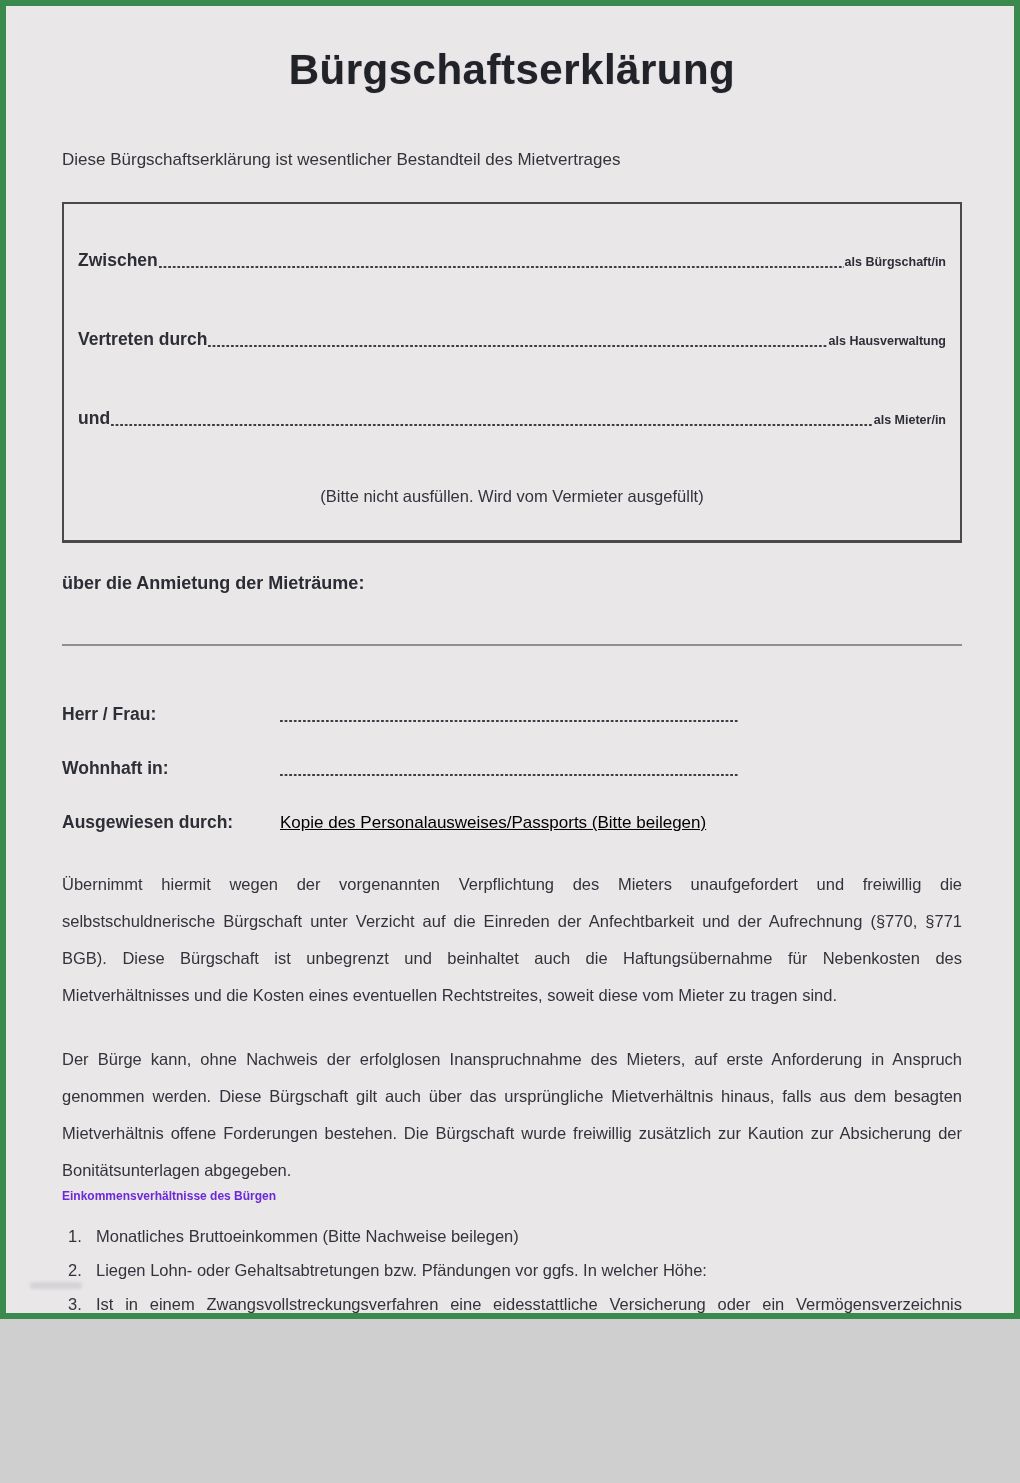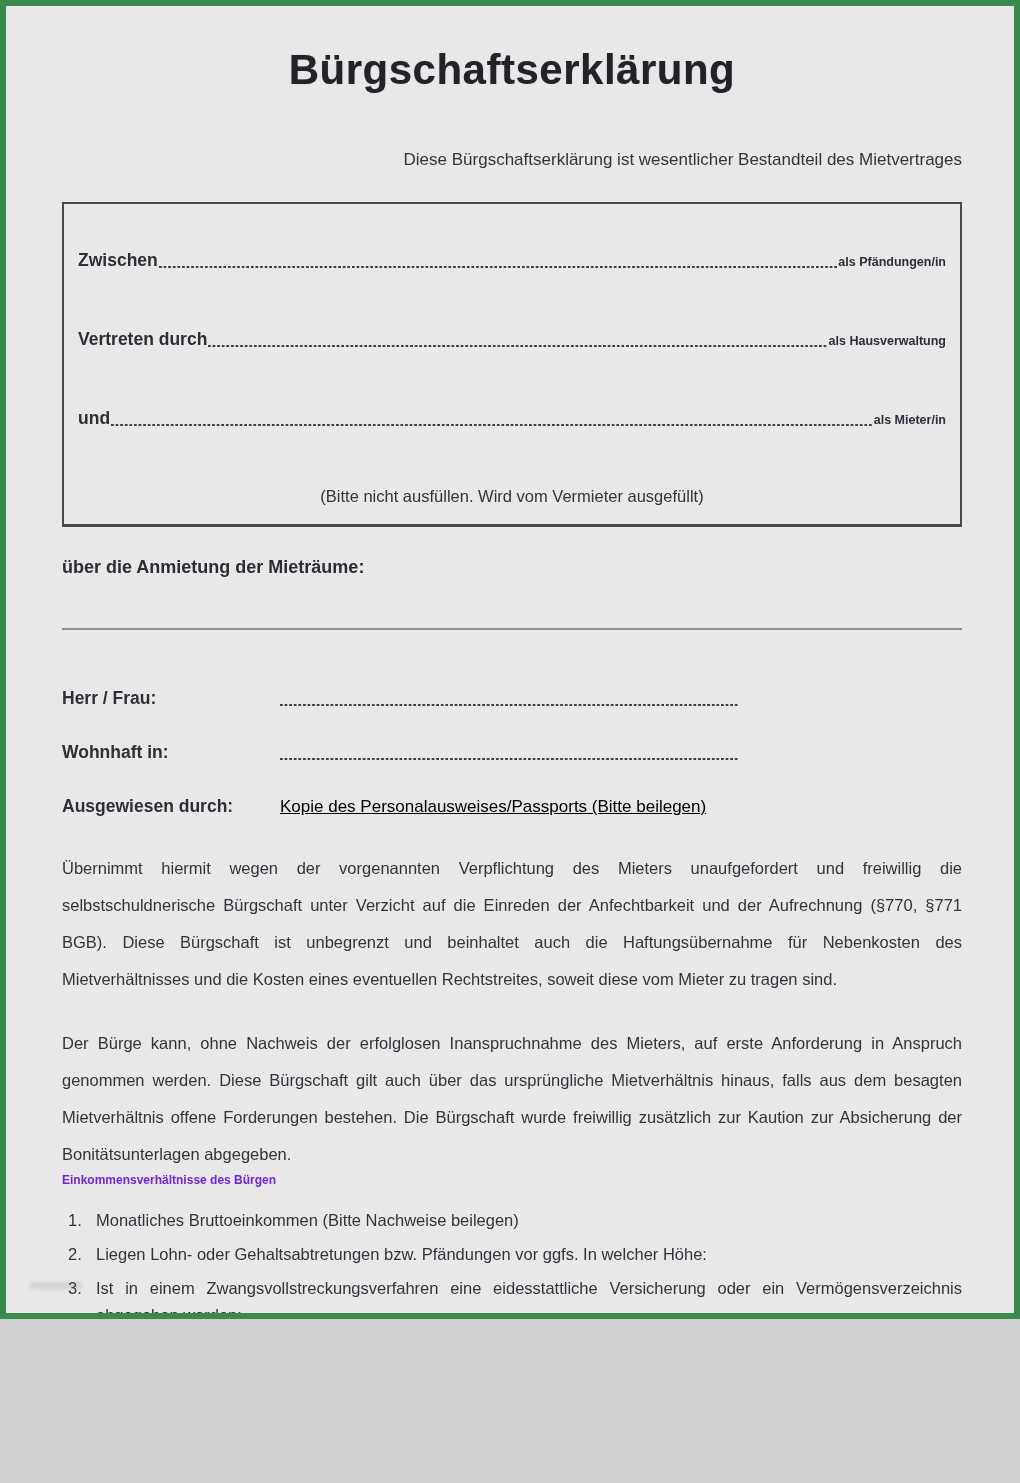--- a/index.html
+++ b/index.html
@@ -23,30 +23,30 @@
     margin:40px 0 0 0;
     text-align:center;
     font-size:42px;
     font-weight:bold;
     color:#222229;
     letter-spacing:0.5px;
     text-shadow:0 0 1px rgba(40,40,80,0.35);
   }
   .subtitle{
     margin-top:56px;
-    text-align:right;
+    text-align:left;
     font-size:17px;
     color:#33333b;
   }
   
   .parties-box{
     margin-top:32px;
     border:2px solid #4a4a4c;
     border-bottom-width:3px;
-    padding:46px 14px 18px 14px;
+    padding:46px 14px 34px 14px;
     background:transparent;
   }
   .party-row{
     display:flex;
     align-items:baseline;
     margin-bottom:58px;
   }
   .party-label{
     font-weight:bold;
     font-size:17.5px;
@@ -180,21 +180,21 @@
 <div class="page">
 
   <h1 class="title">Bürgschaftserklärung</h1>
 
   <div class="subtitle">Diese Bürgschaftserklärung ist wesentlicher Bestandteil des Mietvertrages</div>
 
   <div class="parties-box">
     <div class="party-row">
       <span class="party-label">Zwischen</span>
       <span class="leader"></span>
-      <span class="party-suffix">als Pfändungen/in</span>
+      <span class="party-suffix">als Bürgschaft/in</span>
     </div>
     <div class="party-row">
       <span class="party-label">Vertreten durch</span>
       <span class="leader"></span>
       <span class="party-suffix">als Hausverwaltung</span>
     </div>
     <div class="party-row">
       <span class="party-label">und</span>
       <span class="leader"></span>
       <span class="party-suffix">als Mieter/in</span>

